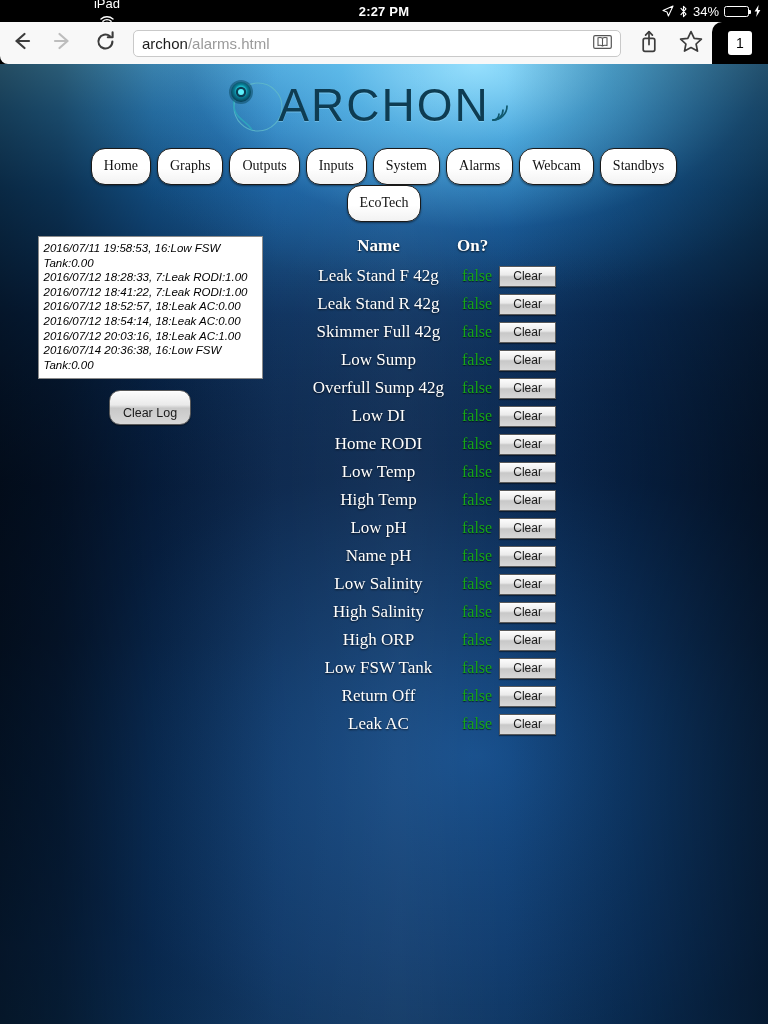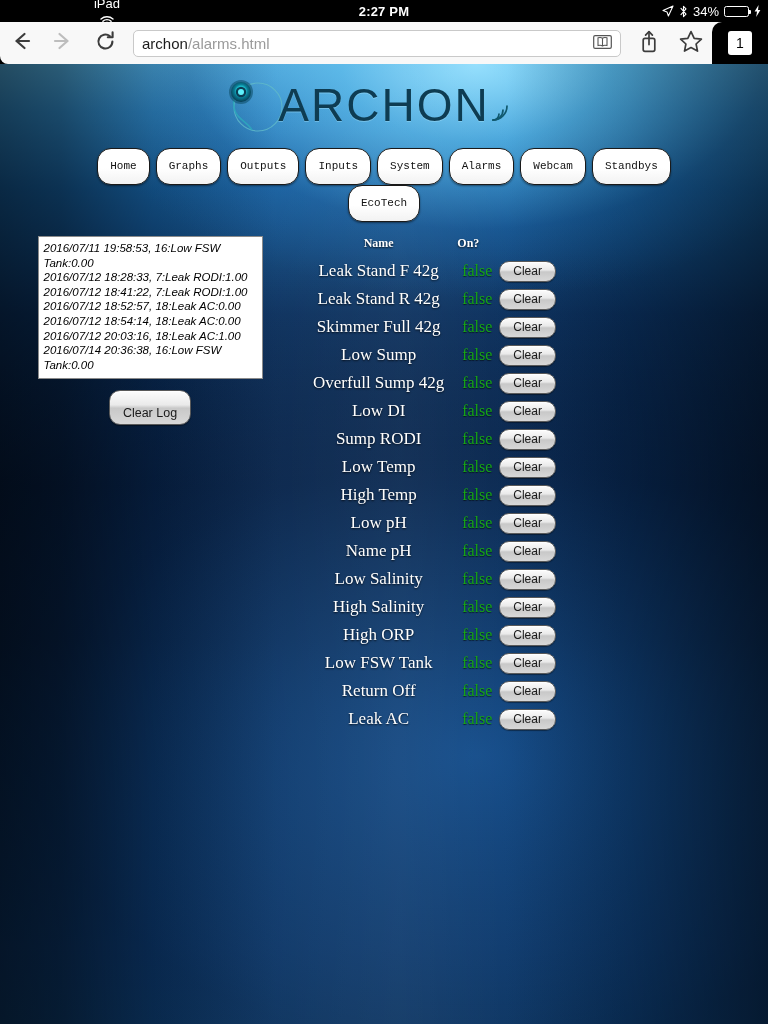--- a/index.html
+++ b/index.html
@@ -176,22 +176,22 @@
     text-align: center;
     padding-top: 2px;
   }
   .nav-row { line-height: 30px; }
   .nav-btn {
     display: inline-block;
     background: linear-gradient(180deg, #ffffff 0%, #ffffff 55%, #f2f2f2 100%);
     border: 1.5px solid #1a1a1a;
     border-radius: 14px;
     color: #111;
-    font-family: Liberation Mono, monospace;
-    font-size: 11px;
+    font-family: Liberation Serif, serif;
+    font-size: 14px;
     padding: 2px 12px 3px;
     margin: 0 3px;
     box-shadow: 0 1px 2px rgba(0,0,0,.45);
     cursor: pointer;
     white-space: nowrap;
   }
 
   
   #main {
     display: flex;
@@ -250,21 +250,21 @@
   #clear-log-wrap { margin-top: 11px; }
   #clear-log-wrap .gray-btn { padding: 15px 13px 4px; }
 
   
   table#alarm-table {
     border-collapse: collapse;
     margin: 0;
   }
   #alarm-table th {
     font-family: "Liberation Serif", serif;
-    font-size: 12px;
+    font-size: 17px;
     font-weight: bold;
     color: #fff;
     text-shadow: 0 1px 2px rgba(0,0,0,.8);
     padding: 0 0 6px 0;
   }
   #alarm-table th.th-name { text-align: center; width: 190px; }
   #alarm-table th.th-on   { text-align: left; width: 52px; }
   #alarm-table th.th-act  { width: 66px; }
   #alarm-table td {
     padding: 2px 0;
@@ -279,21 +279,21 @@
     white-space: nowrap;
   }
   td.c-on {
     text-align: center;
     font-family: "Liberation Serif", serif;
     font-size: 16px;
     color: #16a616;
     text-shadow: 0 1px 1px rgba(0,0,0,.6);
   }
   td.c-act { text-align: center; }
-  td.c-act .gray-btn { padding: 2px 13px 3px; border-radius: 10px; font-size: 12px; }
+  td.c-act .gray-btn { padding: 2px 13px 3px; border-radius: 0; font-size: 12px; }
 </style>
 </head>
 <body>
 
 <div id="screen">
 
   <div id="statusbar">
     <div class="sb-left">
       <span>iPad</span>
       <span class="wifi-ico">
@@ -479,21 +479,21 @@
                 <td class="c-name">Overfull Sump 42g</td>
                 <td class="c-on" style="color: rgb(22, 166, 22);">false</td>
                 <td class="c-act"><span class="gray-btn">Clear</span></td>
               </tr>
               <tr>
                 <td class="c-name">Low DI</td>
                 <td class="c-on" style="color: rgb(22, 166, 22);">false</td>
                 <td class="c-act"><span class="gray-btn">Clear</span></td>
               </tr>
               <tr>
-                <td class="c-name">Sump RODI</td>
+                <td class="c-name">Home RODI</td>
                 <td class="c-on" style="color: rgb(22, 166, 22);">false</td>
                 <td class="c-act"><span class="gray-btn">Clear</span></td>
               </tr>
               <tr>
                 <td class="c-name">Low Temp</td>
                 <td class="c-on" style="color: rgb(22, 166, 22);">false</td>
                 <td class="c-act"><span class="gray-btn">Clear</span></td>
               </tr>
               <tr>
                 <td class="c-name">High Temp</td>

